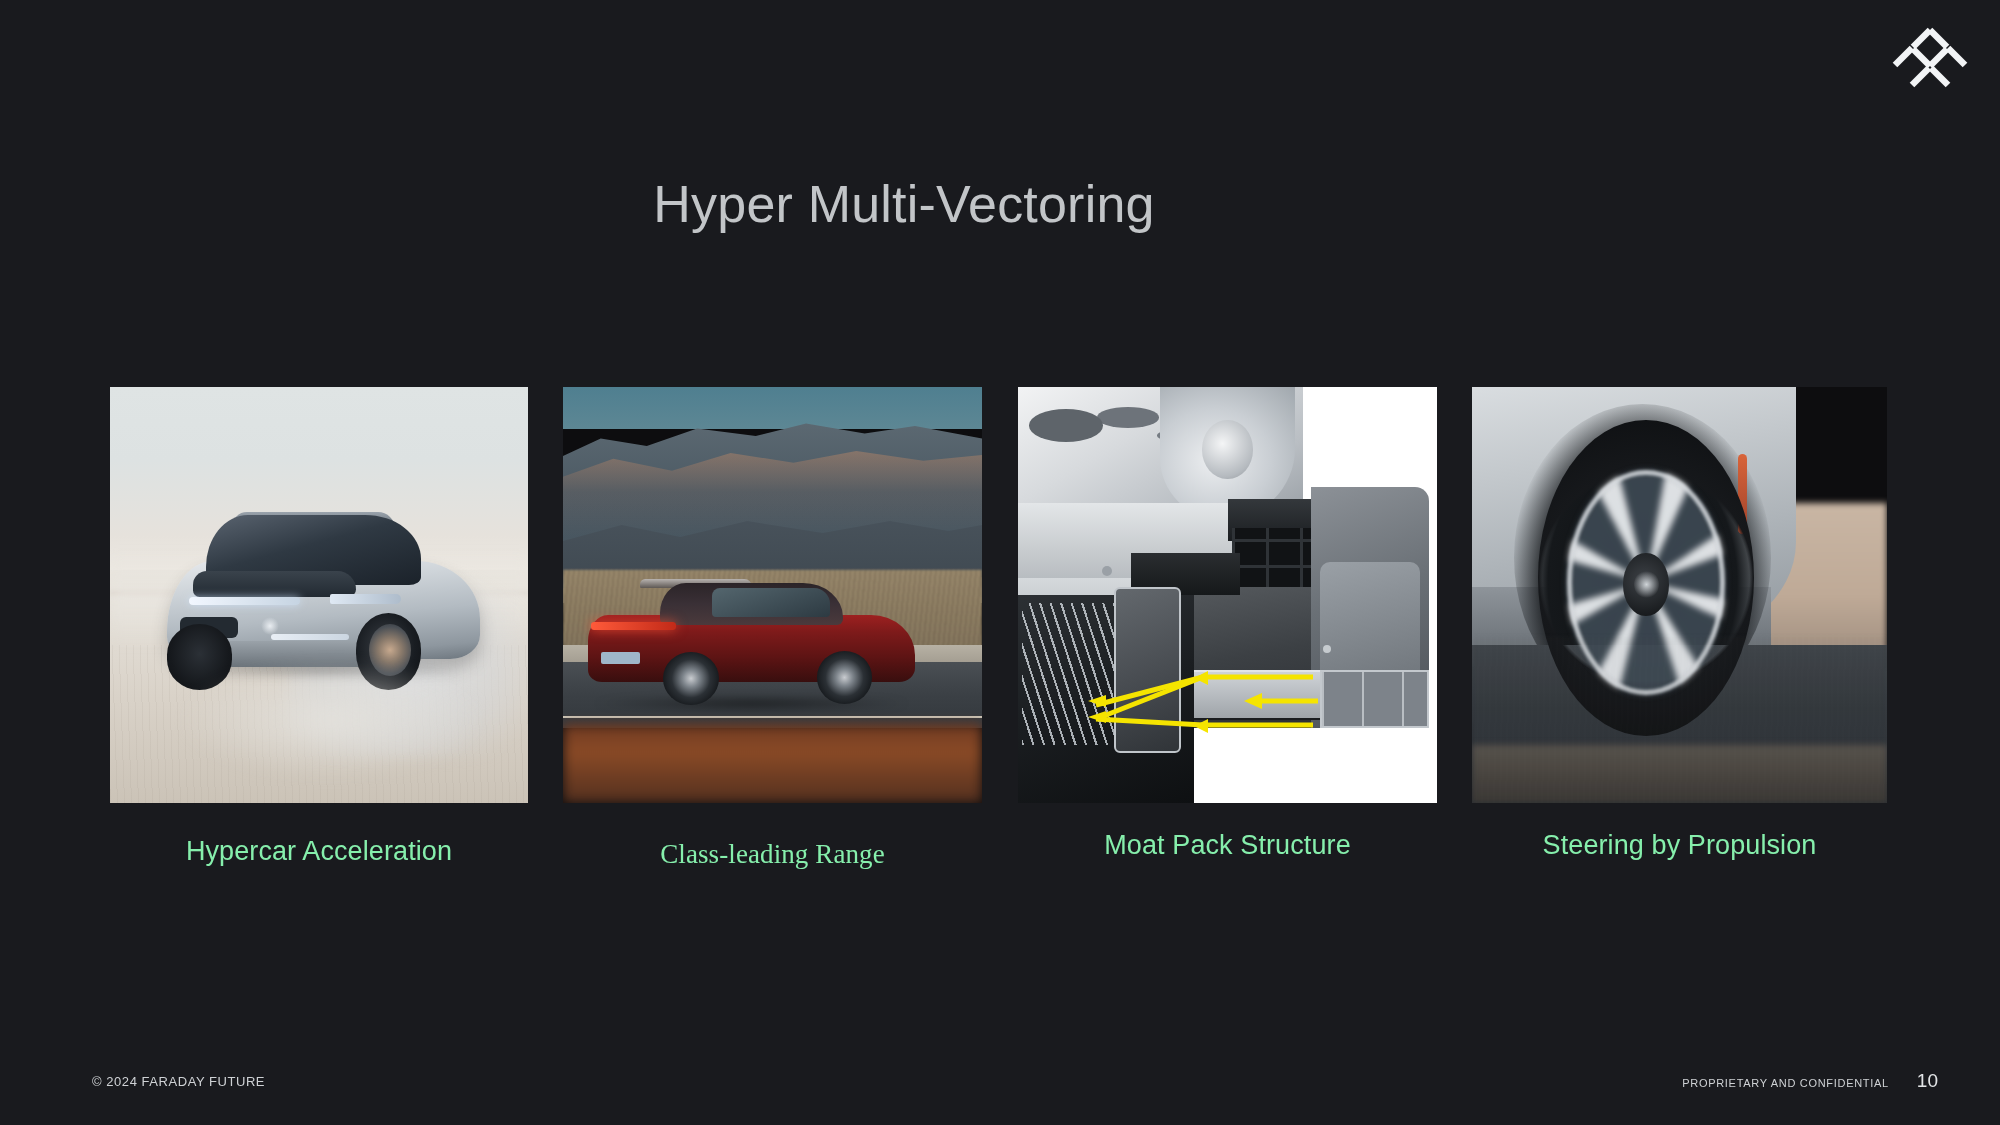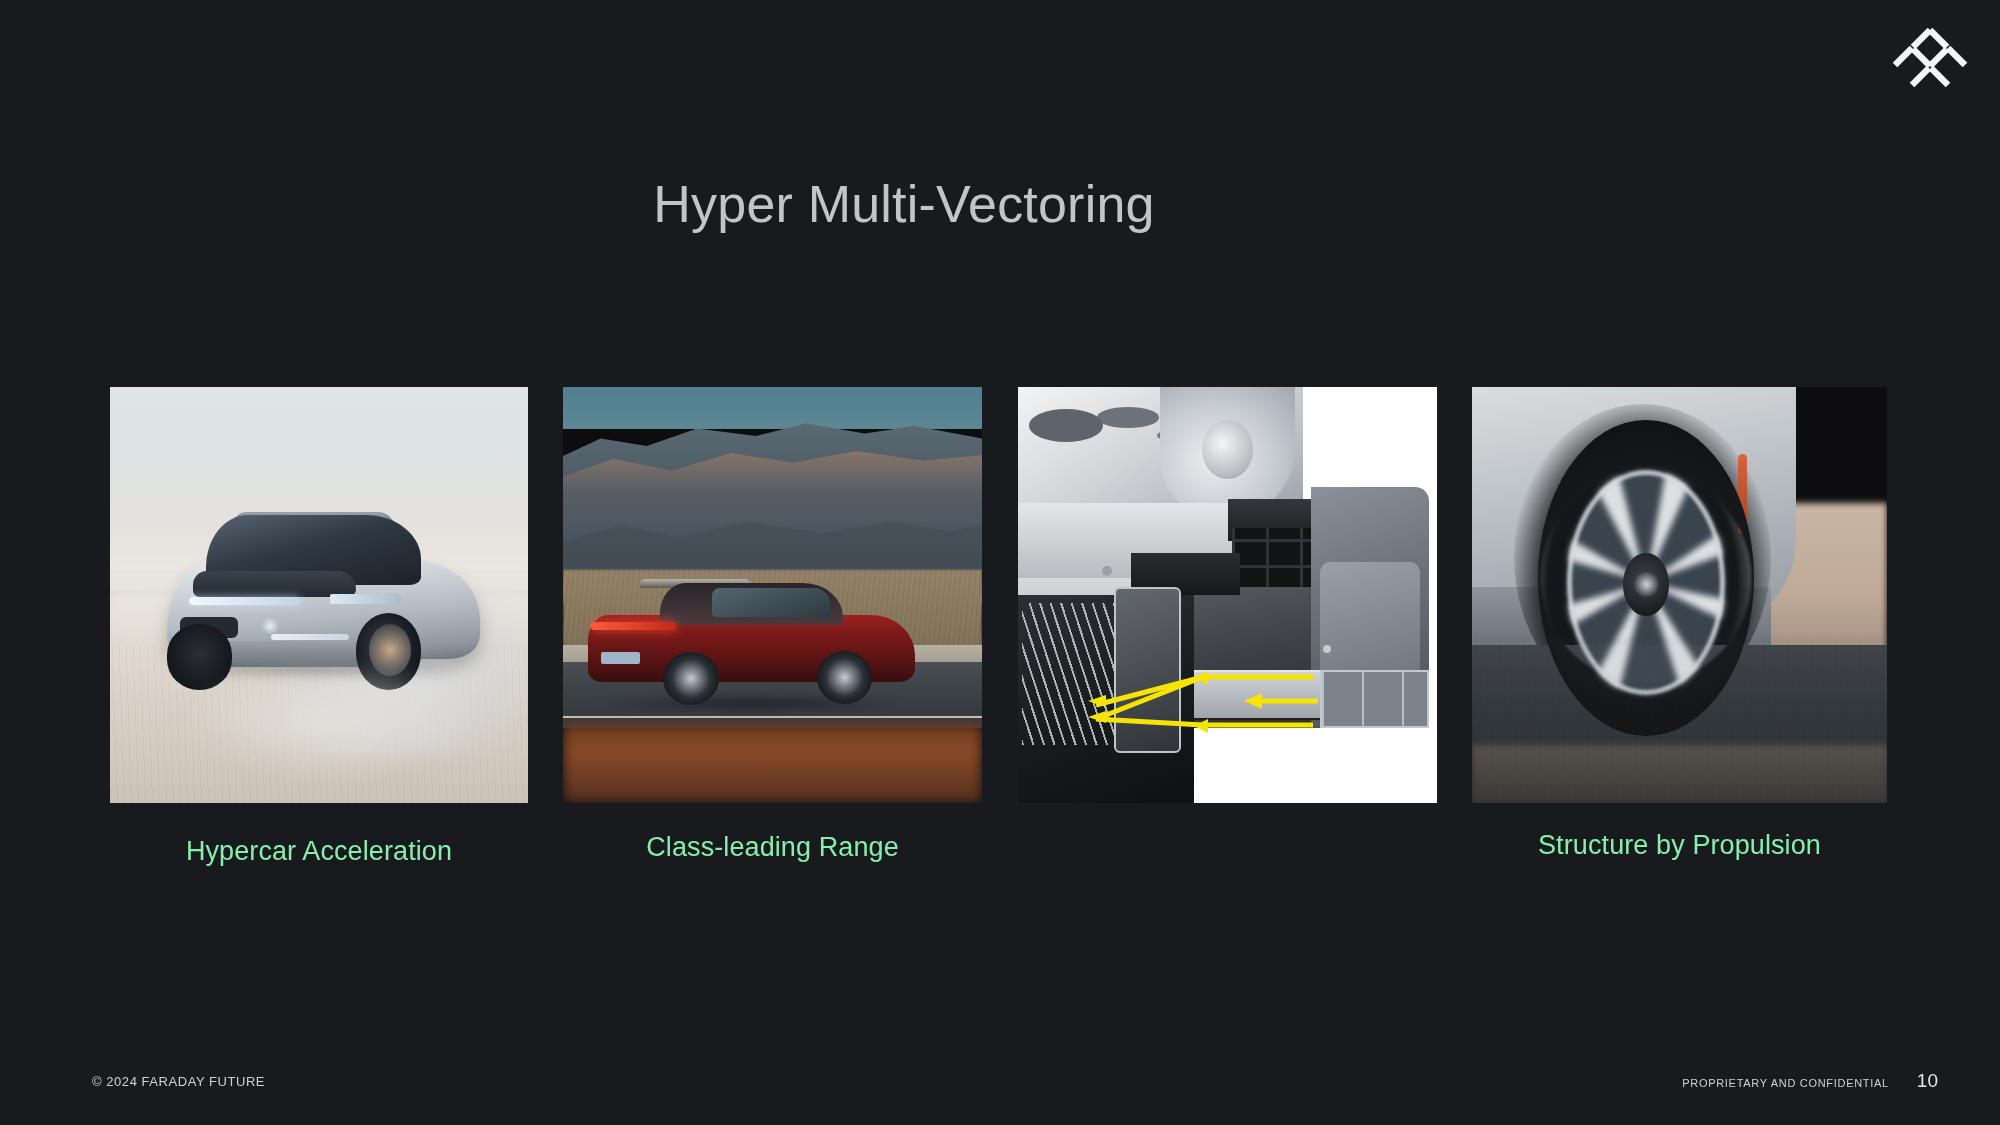--- a/index.html
+++ b/index.html
@@ -444,21 +444,21 @@
   .caption {
     position:absolute; top:0;
     text-align:center;
     font-size:27px;
     font-weight:300;
     color:#86efac;
     letter-spacing:.1px;
     white-space:nowrap;
   }
   .c1 { left:0px;    width:418px; top:4px; }
-  .c2 { left:453px;  width:419px; top:0px; }
+  .c2 { left:453px;  width:419px; top:7px;font-family:Liberation Serif, serif; }
   .c3 { left:908px;  width:419px; top:-2px; }
   .c4 { left:1362px; width:415px; top:-2px; }
 
   
   .footer-left {
     position:absolute;
     left:92px; bottom:36px;
     font-size:13px;
     letter-spacing:.55px;
     color:#cfd2d5;
@@ -615,21 +615,22 @@
         <div class="p4hublogo"></div>
         <div class="p4blur"></div>
       </div>
     </div>
 
   </div>
 
   <div class="captions">
     <div class="caption c1">Hypercar Acceleration</div>
     <div class="caption c2">Class-leading Range</div>
-    <div class="caption c4">Structure by Propulsion</div>
+    <div class="caption c3">Moat Pack Structure</div>
+    <div class="caption c4">Steering by Propulsion</div>
   </div>
 
   <div class="footer-left">© 2024 FARADAY FUTURE</div>
   <div class="footer-right">
     <span class="conf">PROPRIETARY AND CONFIDENTIAL</span>
     <span class="pagenum">10</span>
   </div>
 
 </div>
 

